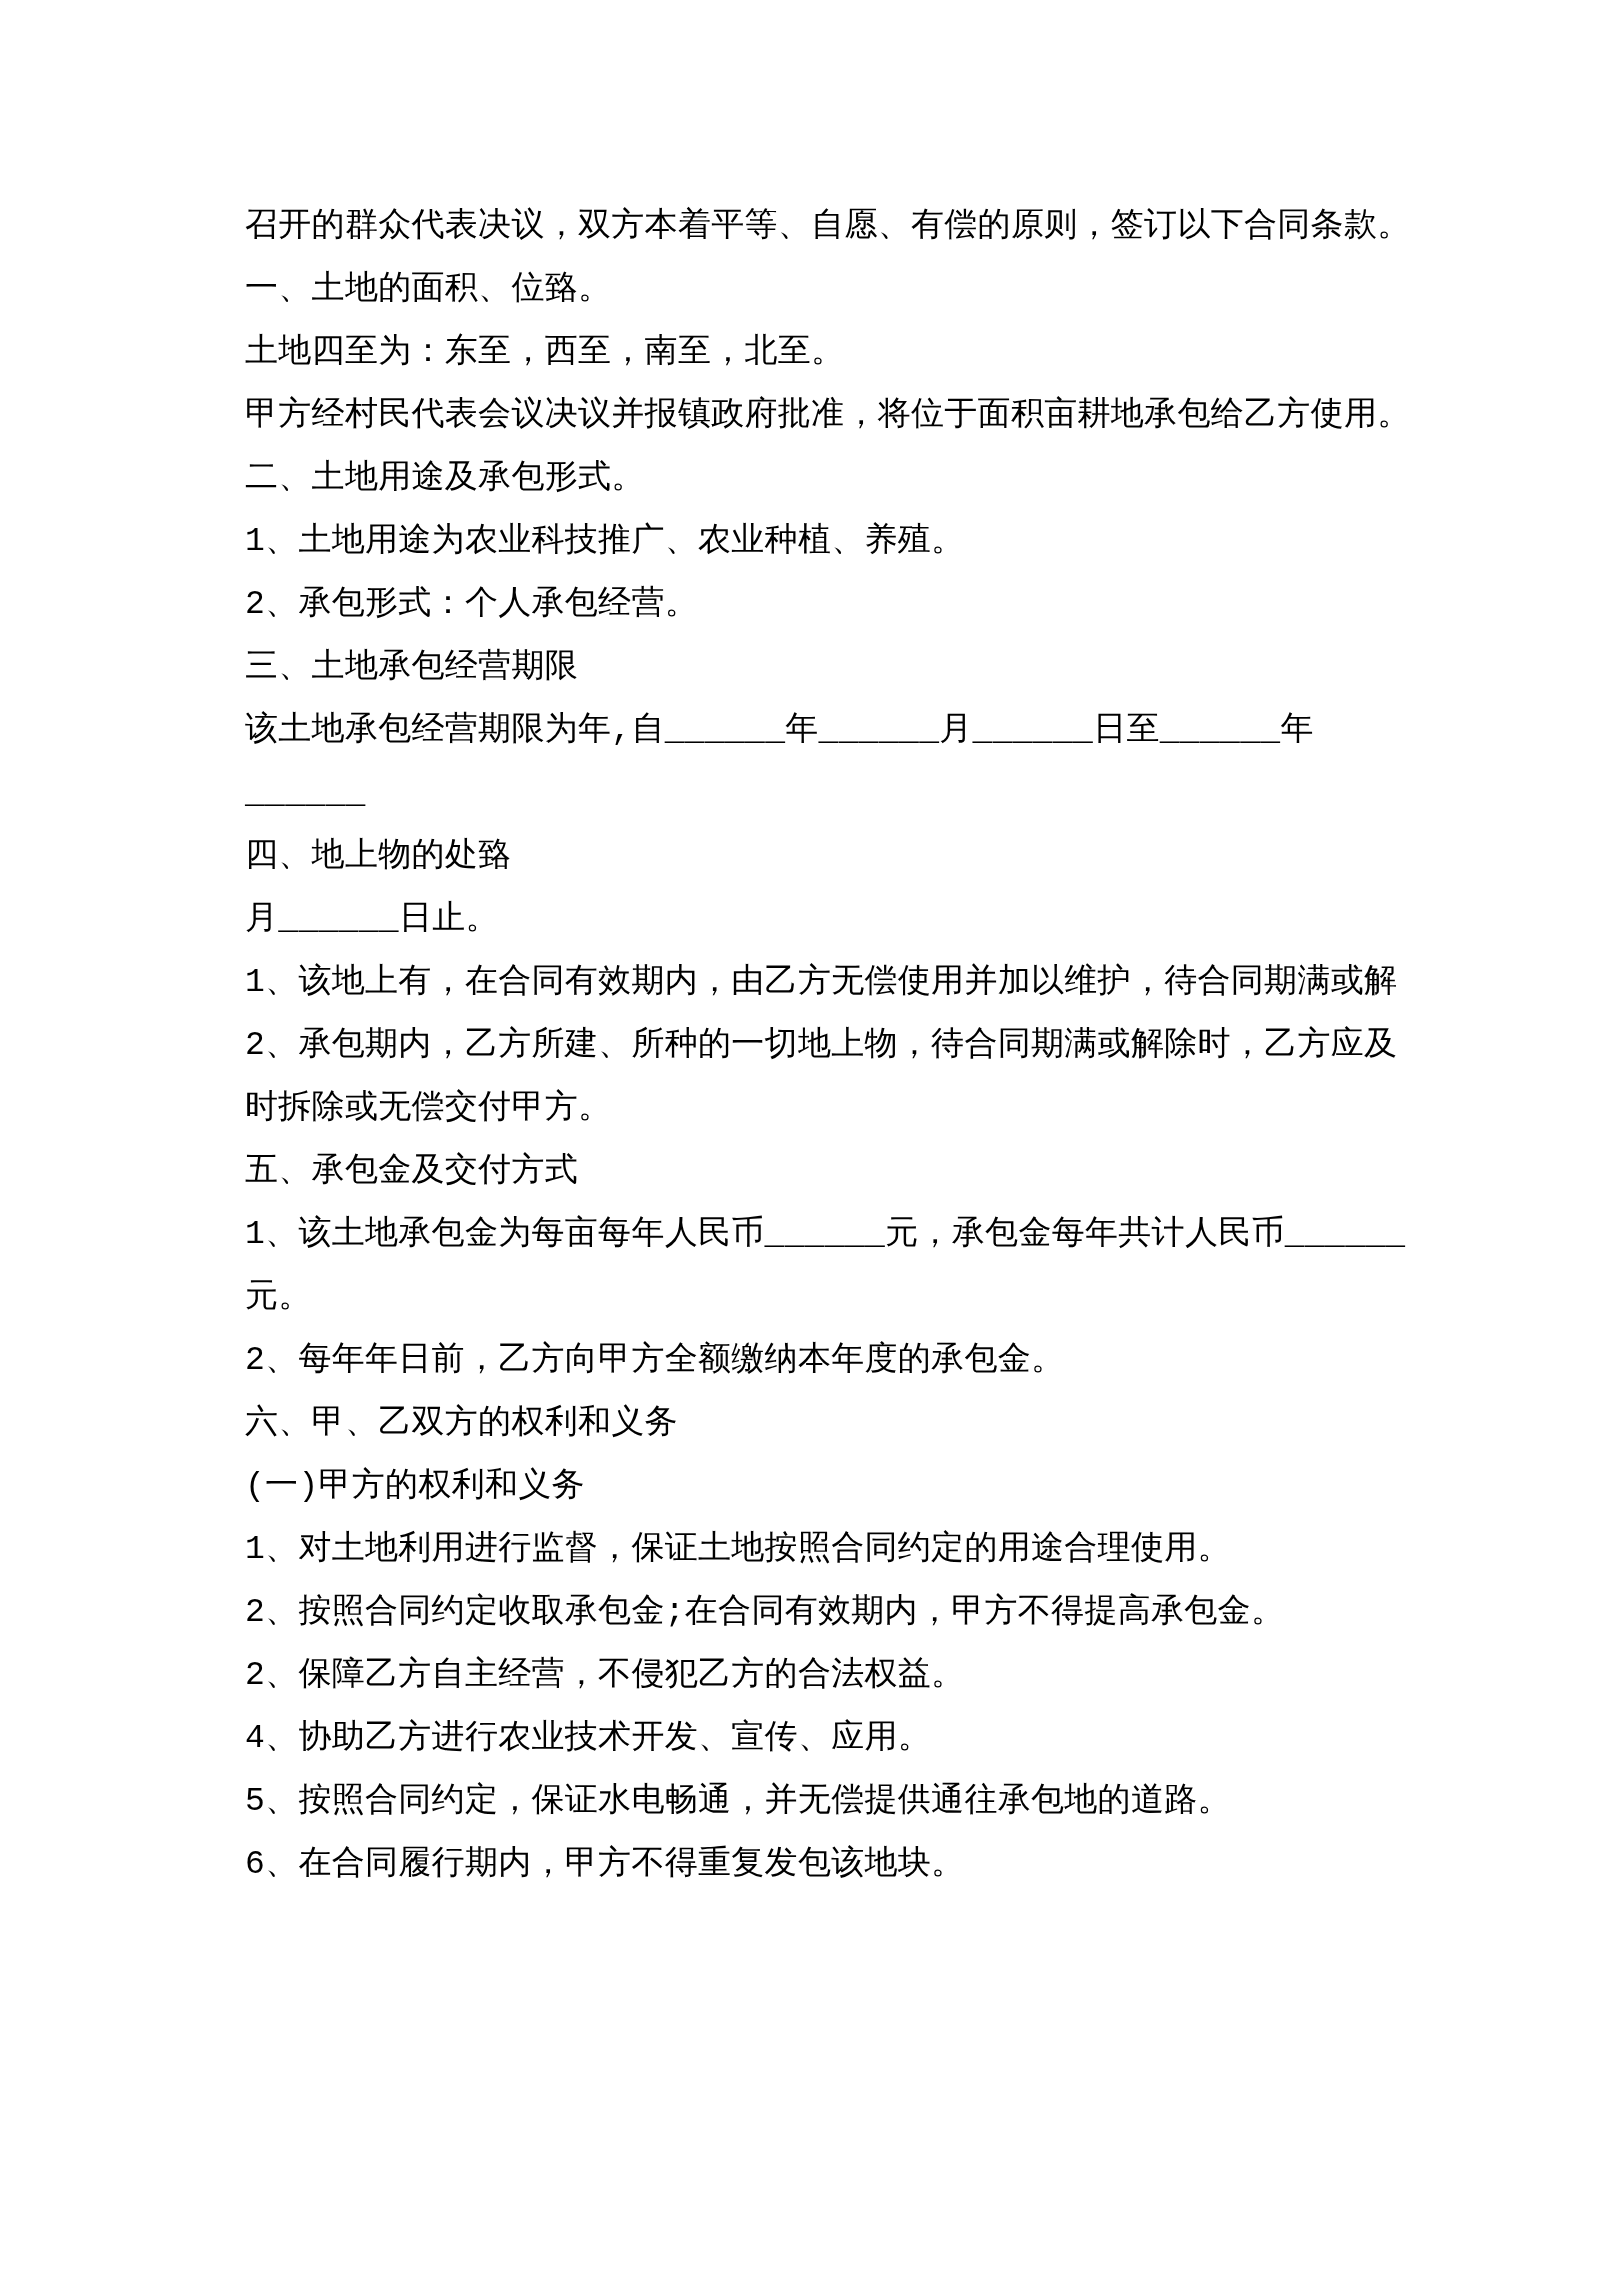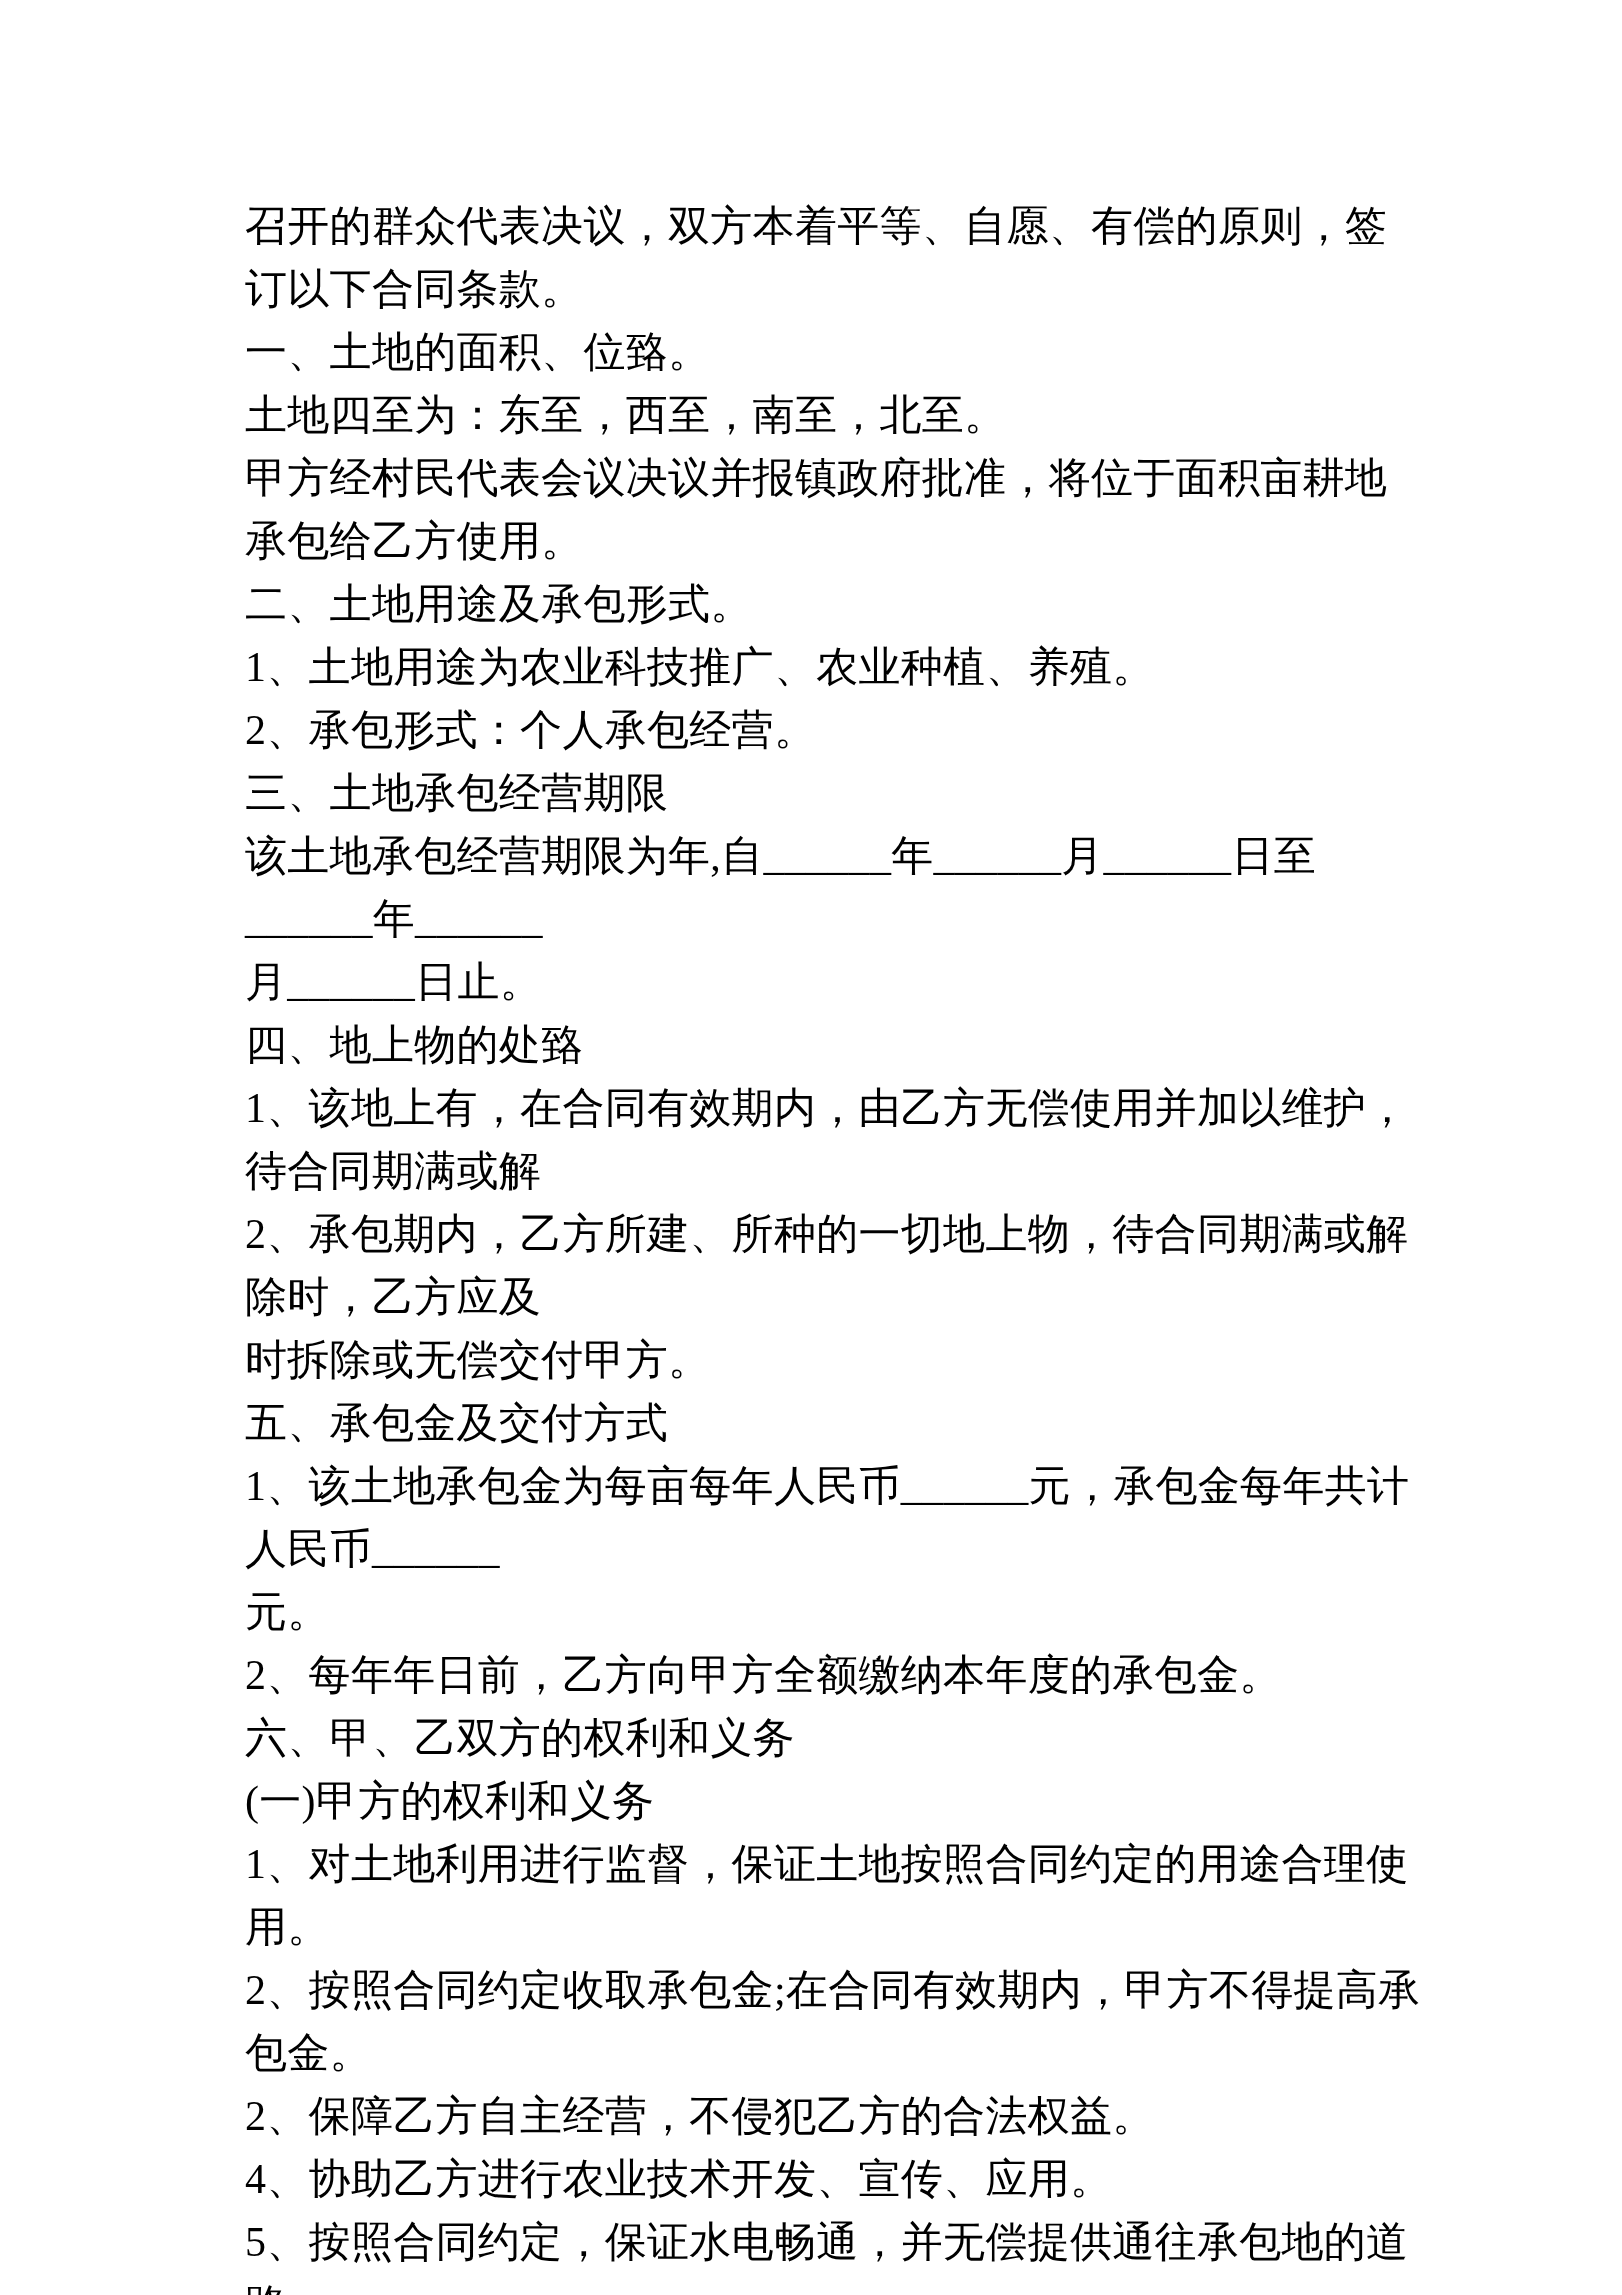--- a/index.html
+++ b/index.html
@@ -17,44 +17,44 @@
     width: 1623px;
     height: 2295px;
     background: #ffffff;
     padding: 195px 196px 0 245px;
     overflow: hidden;
   }
   .text-block {
     width: 100%;
   }
   .line {
-    font-family: Liberation Serif, serif;
-    font-size: 42px;
+    font-family: Liberation Mono, monospace;
+    font-size: 33px;
     line-height: 63px;
     color: #000000;
     white-space: pre-wrap;
     letter-spacing: 0.3px;
   }
 </style>
 </head>
 <body>
 
 <div class="page">
   <div class="text-block" id="text-block">
       <div class="line">召开的群众代表决议，双方本着平等、自愿、有偿的原则，签订以下合同条款。</div>
       <div class="line">一、土地的面积、位臵。</div>
       <div class="line">土地四至为：东至，西至，南至，北至。</div>
       <div class="line">甲方经村民代表会议决议并报镇政府批准，将位于面积亩耕地承包给乙方使用。</div>
       <div class="line">二、土地用途及承包形式。</div>
       <div class="line">1、土地用途为农业科技推广、农业种植、养殖。</div>
       <div class="line">2、承包形式：个人承包经营。</div>
       <div class="line">三、土地承包经营期限</div>
       <div class="line">该土地承包经营期限为年,自______年______月______日至______年______</div>
+      <div class="line">四、地上物的处臵</div>
       <div class="line">月______日止。</div>
-      <div class="line">四、地上物的处臵</div>
       <div class="line">1、该地上有，在合同有效期内，由乙方无偿使用并加以维护，待合同期满或解</div>
       <div class="line">2、承包期内，乙方所建、所种的一切地上物，待合同期满或解除时，乙方应及</div>
       <div class="line">时拆除或无偿交付甲方。</div>
       <div class="line">五、承包金及交付方式</div>
       <div class="line">1、该土地承包金为每亩每年人民币______元，承包金每年共计人民币______</div>
       <div class="line">元。</div>
       <div class="line">2、每年年日前，乙方向甲方全额缴纳本年度的承包金。</div>
       <div class="line">六、甲、乙双方的权利和义务</div>
       <div class="line">(一)甲方的权利和义务</div>
       <div class="line">1、对土地利用进行监督，保证土地按照合同约定的用途合理使用。</div>

